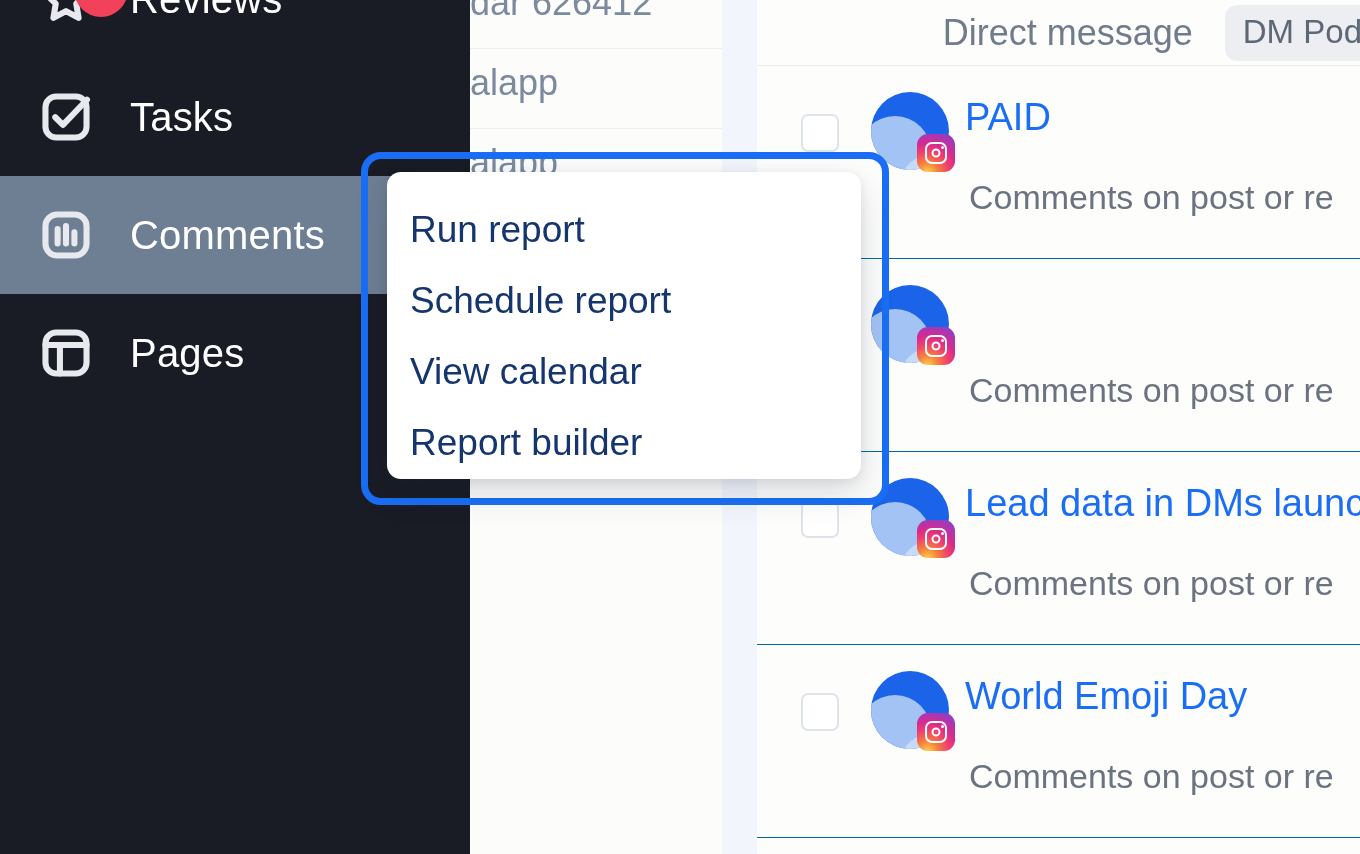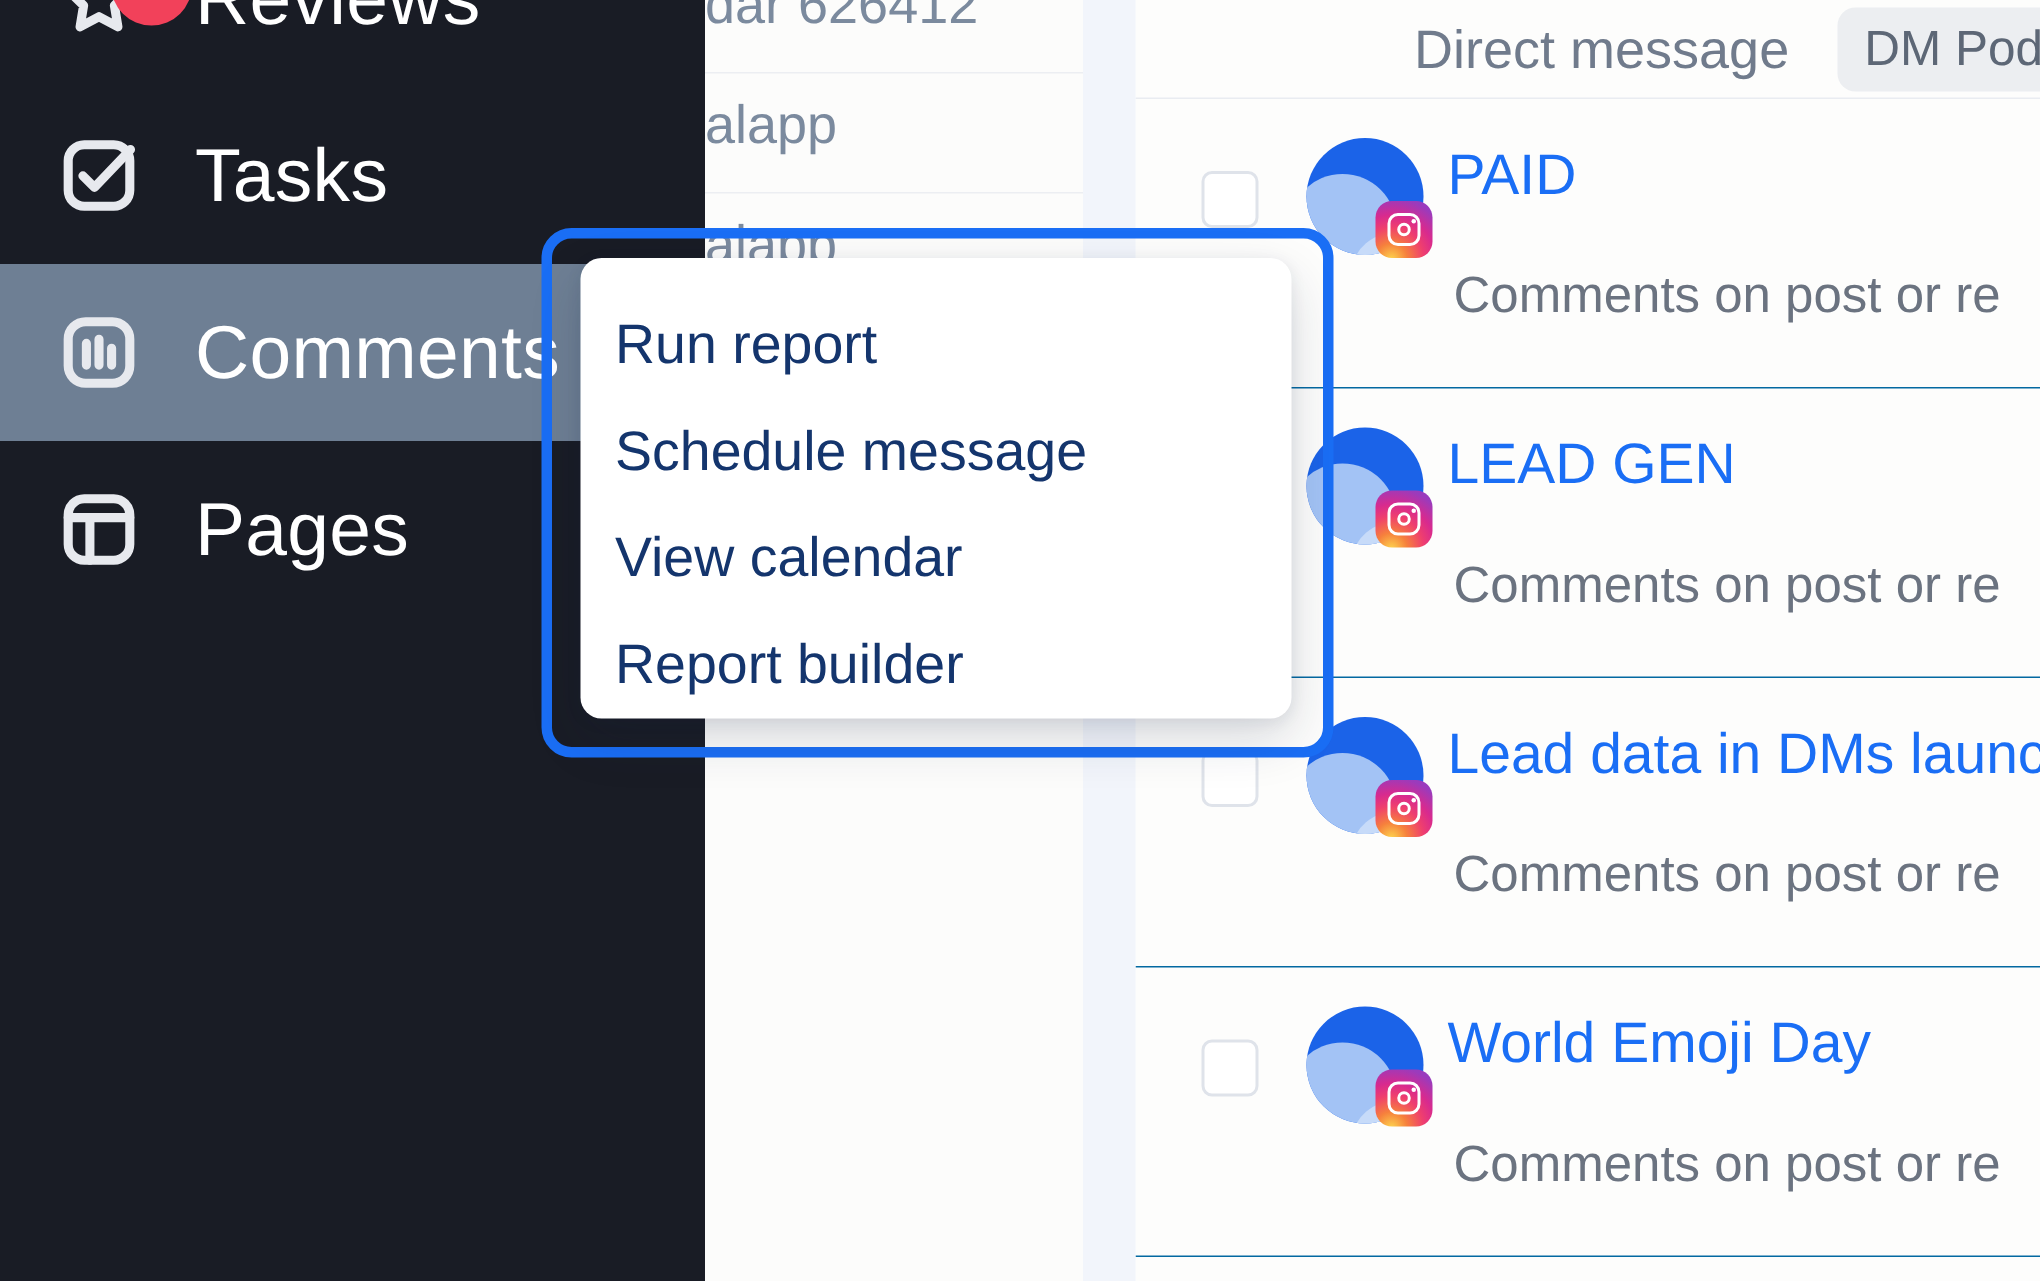--- a/index.html
+++ b/index.html
@@ -29,21 +29,21 @@
   .nav-item.active { background: #6e7f94; }
   .nav-icon {
     width: 56px; height: 56px;
     flex: 0 0 56px;
     position: relative;
     display: flex; align-items: center; justify-content: center;
   }
   .nav-label {
     margin-left: 36px;
     color: #ffffff;
-    font-size: 50px;
+    font-size: 40px;
     letter-spacing: 0.2px;
     white-space: nowrap;
   }
   .badge {
     position: absolute;
     left: 36px; top: -8px;
     min-width: 54px; height: 54px;
     border-radius: 27px;
     background: #f2415a;
     color: #fff;
@@ -273,21 +273,20 @@
               <div class="avatar-mount"></div>
               <div class="avatar-mount2"></div>
             </div>
             <div class="ig-badge">
               <div class="ig-outer">
                 <div class="ig-inner"></div>
                 <div class="ig-dot"></div>
               </div>
             </div>
           </div>
-          <div class="row-title">LEAD GEN</div>
           <div class="row-sub">Comments on post or re</div>
         </div>
         <div class="row" style="top: 452px;">
           <div class="row-check"></div>
           <div class="row-avatar">
             <div class="avatar-circle">
               <div class="avatar-mount"></div>
               <div class="avatar-mount2"></div>
             </div>
             <div class="ig-badge">
@@ -354,20 +353,20 @@
             <rect stroke="#e7e9ee" stroke-width="2.6" fill="none" stroke-linecap="round" stroke-linejoin="round" x="3.2" y="3.2" width="17.6" height="17.6" rx="4.6"></rect>
             <path stroke="#e7e9ee" stroke-width="2.6" fill="none" stroke-linecap="round" stroke-linejoin="round" d="M3.2 8.6h17.6M9.4 8.6v12.2"></path>
           </svg>
         </div>
         <span class="nav-label">Pages</span>
       </div>
     </div>
 
   <div class="menu" id="menu-host">
       <div class="menu-item">Run report</div>
-      <div class="menu-item">Schedule message</div>
+      <div class="menu-item">Schedule report</div>
       <div class="menu-item">View calendar</div>
       <div class="menu-item">Report builder</div>
     </div>
 
   <div class="highlight-box"></div>
 
 </div>
 
 </body></html>

